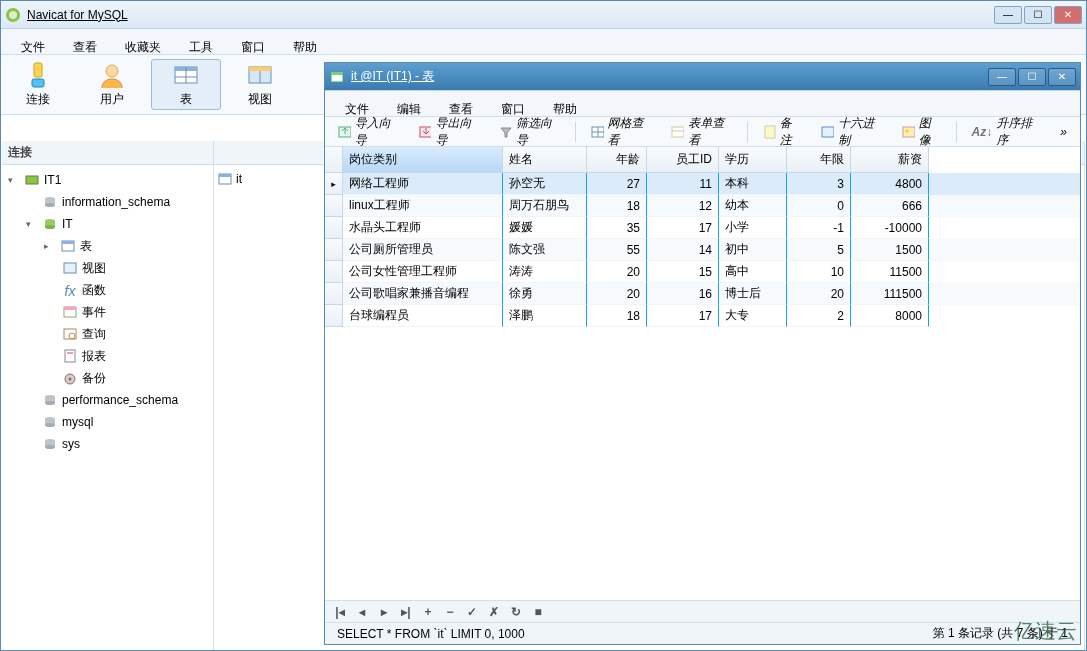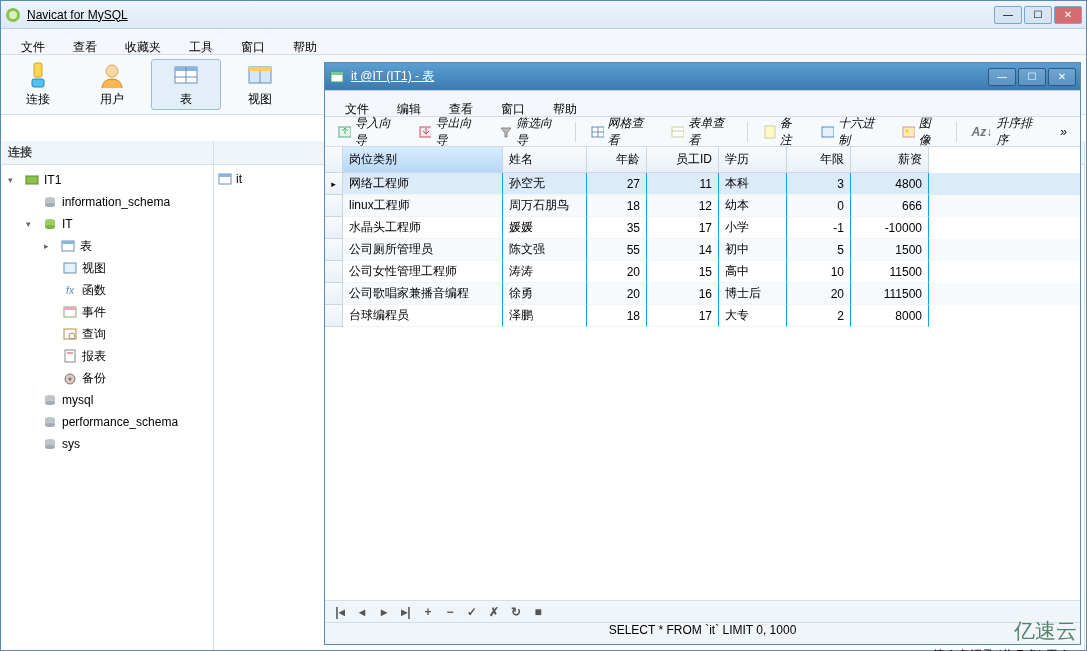--- a/index.html
+++ b/index.html
@@ -59,21 +59,21 @@
 .col-pos { width: 160px; }
 .col-name { width: 84px; }
 .col-age { width: 60px; text-align: right; justify-content: flex-end; }
 .col-id { width: 72px; text-align: right; justify-content: flex-end; }
 .col-edu { width: 68px; }
 .col-years { width: 64px; text-align: right; justify-content: flex-end; }
 .col-salary { width: 78px; text-align: right; justify-content: flex-end; }
 
 .nav-bar { height: 22px; display: flex; align-items: center; background: #f0f5fa; border-top: 1px solid #d1dfea; padding: 0 6px; gap: 4px; font-size: 12px; color: #555; }
 .nav-bar .nbtn { width: 18px; text-align: center; cursor: pointer; font-weight: bold; }
-.status-bar { height: 22px; display: flex; align-items: center; background: #f0f5fa; border-top: 1px solid #d1dfea; padding: 0 12px; gap: 10px; flex-direction: column; }
+.status-bar { height: 22px; display: flex; align-items: center; background: #f0f5fa; border-top: 1px solid #d1dfea; padding: 0 12px; gap: 10px; }
 .status-bar .right { margin-left: auto; }
 
 .watermark { position: absolute; right: 10px; bottom: 6px; font-size: 21px; color: #14532d; font-weight: normal; opacity: .7; }
 .table-body-wrap { position:absolute; top:84px; bottom:44px; left:0; right:0; display:flex; flex-direction:column; }
 svg { display: block; }
 </style>
 </head>
 <body>
 
 <div class="window-frame" style="left:0; top:0; right:0; bottom:0;">
@@ -193,21 +193,21 @@
         </div>
         <div class="tree-row indent3">
           <span class="node-icon">
               <svg width="14" height="14">
                 <rect x="1" y="2" width="12" height="10" fill="#e3f2fd" stroke="#6b8fb3"></rect>
               </svg>
             </span>
           <span>视图</span>
         </div>
         <div class="tree-row indent3">
-          <span class="node-icon" style="color:#5e8db5;font-style:italic;font-size:10px;">fx</span>
+          <span class="node-icon" style="color:#5e8db5;font-style:italic;font-size:15px;">fx</span>
           <span>函数</span>
         </div>
         <div class="tree-row indent3">
           <span class="node-icon">
               <svg width="14" height="14">
                 <rect x="1" y="2" width="12" height="10" fill="#fff" stroke="#8a6"></rect>
                 <rect x="1" y="2" width="12" height="3" fill="#ffa0c0"></rect>
               </svg>
             </span>
           <span>事件</span>
@@ -241,32 +241,32 @@
         </div>
         <div class="tree-row indent1">
           <span class="twisty"></span>
           <span class="node-icon">
               <svg width="14" height="14">
                 <ellipse cx="7" cy="4" rx="5" ry="2" fill="#bcc4cc"></ellipse>
                 <rect x="2" y="4" width="10" height="6" fill="#bcc4cc"></rect>
                 <ellipse cx="7" cy="10" rx="5" ry="2" fill="#a4acb4"></ellipse>
               </svg>
             </span>
-          <span>mysql</span>
+          <span>performance_schema</span>
         </div>
         <div class="tree-row indent1">
           <span class="twisty"></span>
           <span class="node-icon">
               <svg width="14" height="14">
                 <ellipse cx="7" cy="4" rx="5" ry="2" fill="#bcc4cc"></ellipse>
                 <rect x="2" y="4" width="10" height="6" fill="#bcc4cc"></rect>
                 <ellipse cx="7" cy="10" rx="5" ry="2" fill="#a4acb4"></ellipse>
               </svg>
             </span>
-          <span>performance_schema</span>
+          <span>mysql</span>
         </div>
         <div class="tree-row indent1">
           <span class="twisty"></span>
           <span class="node-icon">
               <svg width="14" height="14">
                 <ellipse cx="7" cy="4" rx="5" ry="2" fill="#bcc4cc"></ellipse>
                 <rect x="2" y="4" width="10" height="6" fill="#bcc4cc"></rect>
                 <ellipse cx="7" cy="10" rx="5" ry="2" fill="#a4acb4"></ellipse>
               </svg>
             </span>

